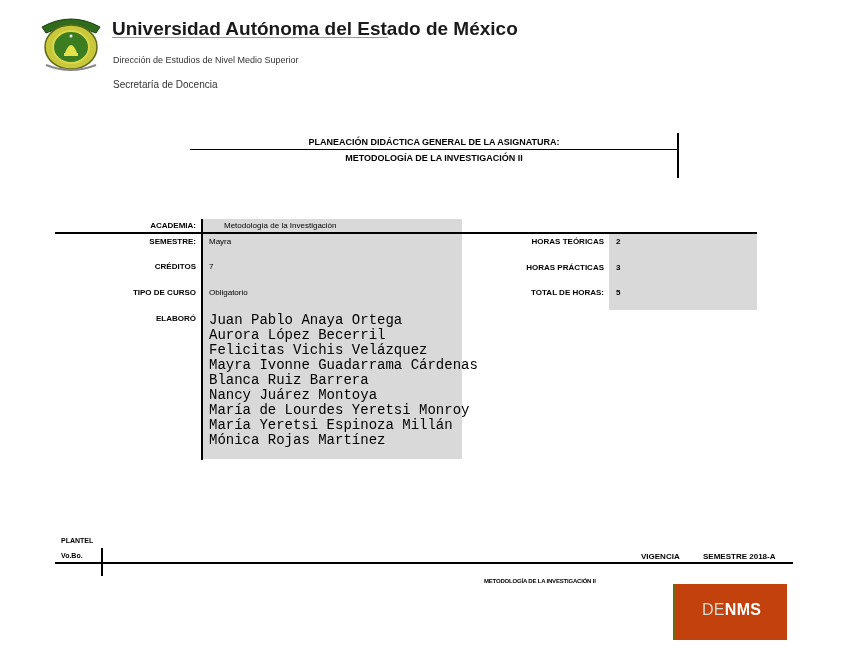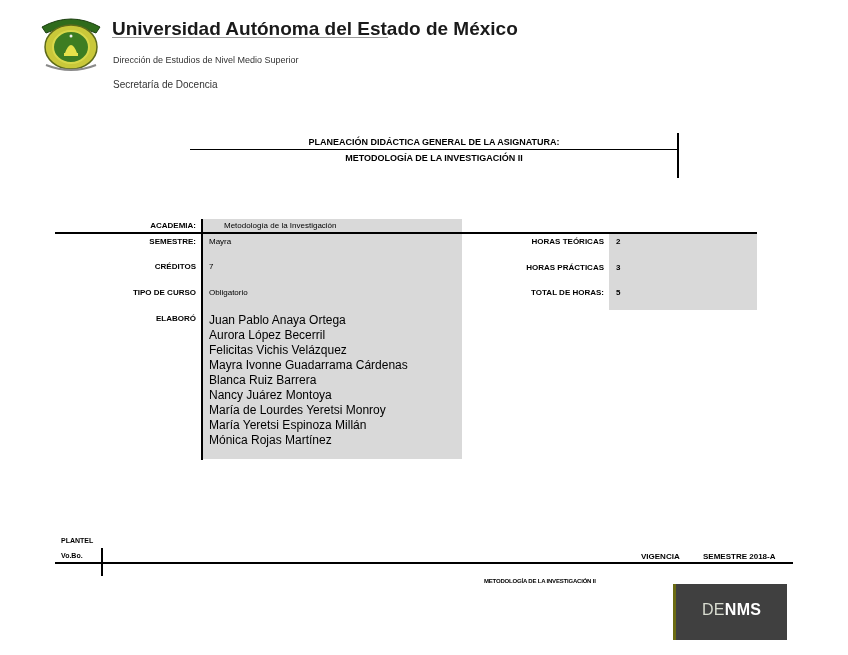--- a/index.html
+++ b/index.html
@@ -20,32 +20,32 @@
   .gray { background: #d9d9d9; }
   .grayL { left: 203px; top: 219px; width: 259px; height: 240px; }
   .grayR { left: 609px; top: 234px; width: 148px; height: 76px; }
   .vlineL { left: 201px; top: 219px; width: 2px; height: 241px; background: #000; }
   .hline-main { left: 55px; top: 232px; width: 702px; height: 2px; background: #000; }
 
   .lbl { font-size: 8px; font-weight: bold; text-align: right; white-space: nowrap; }
   .val { font-size: 8px; white-space: nowrap; }
   .valb { font-size: 8px; font-weight: bold; white-space: nowrap; }
 
-  .names { left: 209px; top: 313px; font-size: 12px; line-height: 15px; }
+  .names { left: 209px; top: 313px; font-size: 14px; line-height: 15px; font-family: Liberation Mono, monospace; }
   .names div { white-space: nowrap; }
 
   .plantel { left: 61px; top: 537px; font-size: 7px; font-weight: bold; }
   .vobo { left: 61px; top: 552px; font-size: 7px; font-weight: bold; }
   .vline-bot { left: 101px; top: 548px; width: 2px; height: 28px; background: #000; }
   .hline-bot { left: 55px; top: 562px; width: 738px; height: 2px; background: #000; }
   .vigencia { left: 641px; top: 552px; font-size: 8px; font-weight: bold; text-align: center; }
   .semestre-v { left: 703px; top: 552px; font-size: 8px; font-weight: bold; }
   .footer-doc { left: 484px; top: 578px; font-size: 6px; font-weight: bold; letter-spacing: -0.2px; white-space: nowrap; }
 
-  .denms { left: 673px; top: 584px; width: 114px; height: 56px; background: #404040; border-left: 3px solid #6b6b12; box-sizing: border-box; }
+  .denms { left: 673px; top: 584px; width: 114px; height: 56px; background: #c2410c; border-left: 3px solid #6b6b12; box-sizing: border-box; }
   .denms-text { position: absolute; left: 26px; top: 17px; font-size: 16px; color: #d8dcd0; letter-spacing: 0.3px; }
   .denms-text b { color: #ffffff; }
 </style>
 </head>
 <body>
 
 <div class="abs logo">
   <svg width="70" height="62" viewBox="0 0 70 62">
     <path d="M6 14 Q35 -2 64 14 L60 20 Q35 8 10 20 Z" fill="#2f6b1c" stroke="#1b3f10" stroke-width="1"></path>
     <ellipse cx="35" cy="34" rx="26" ry="22" fill="#c9c83a" stroke="#5d6a1a" stroke-width="1.5"></ellipse>

